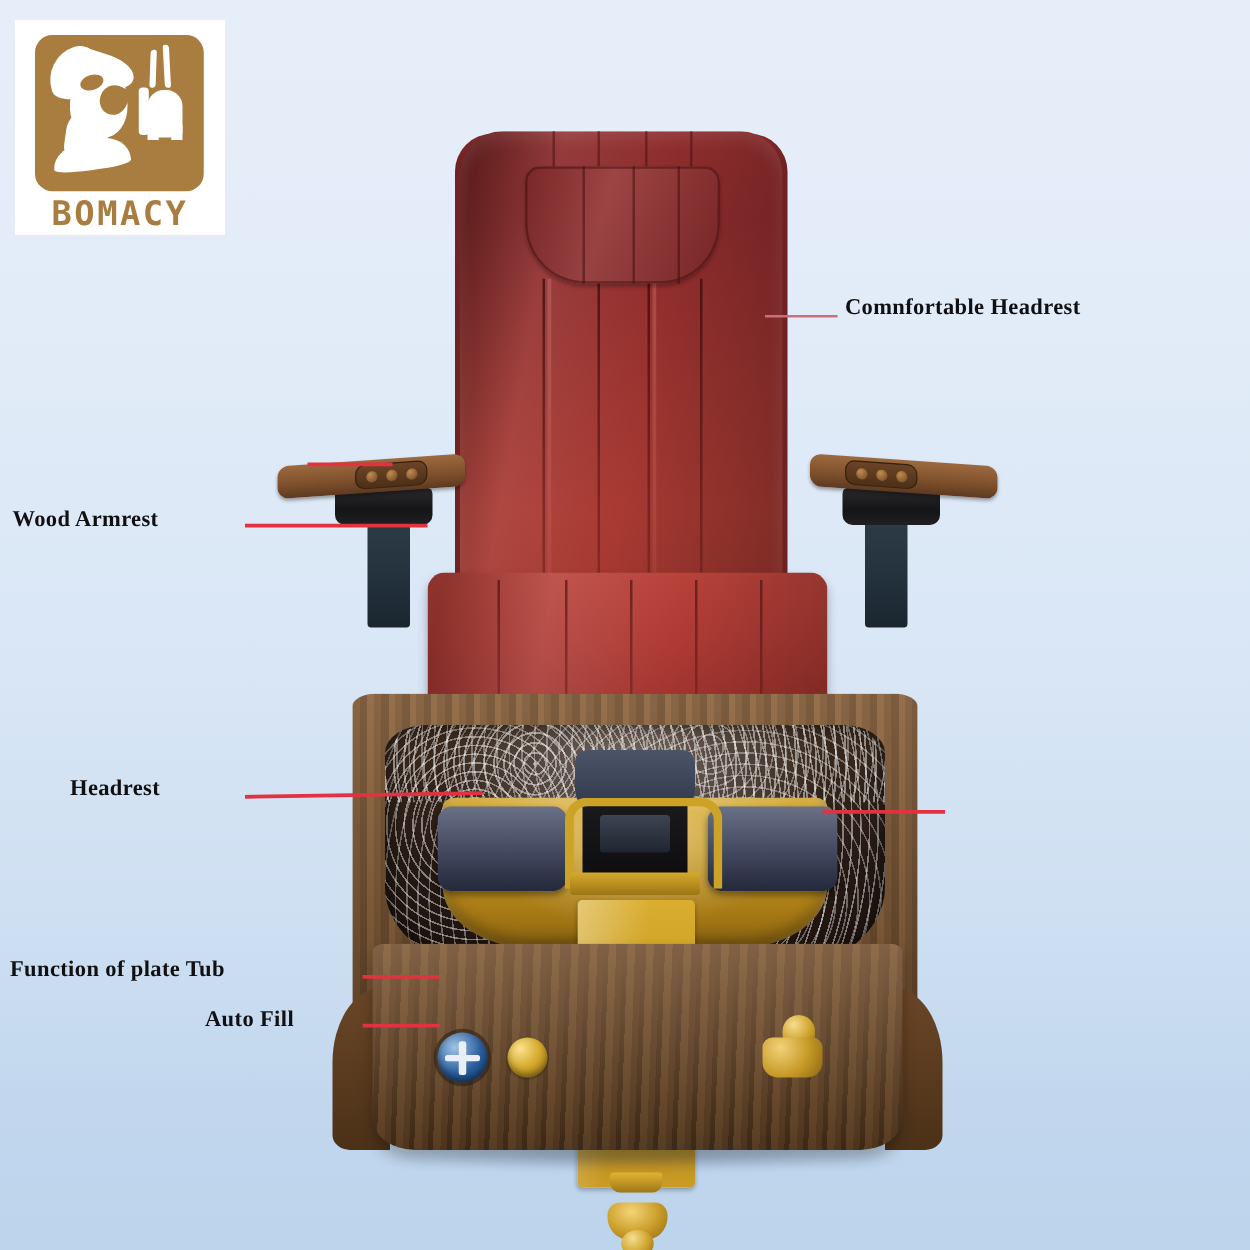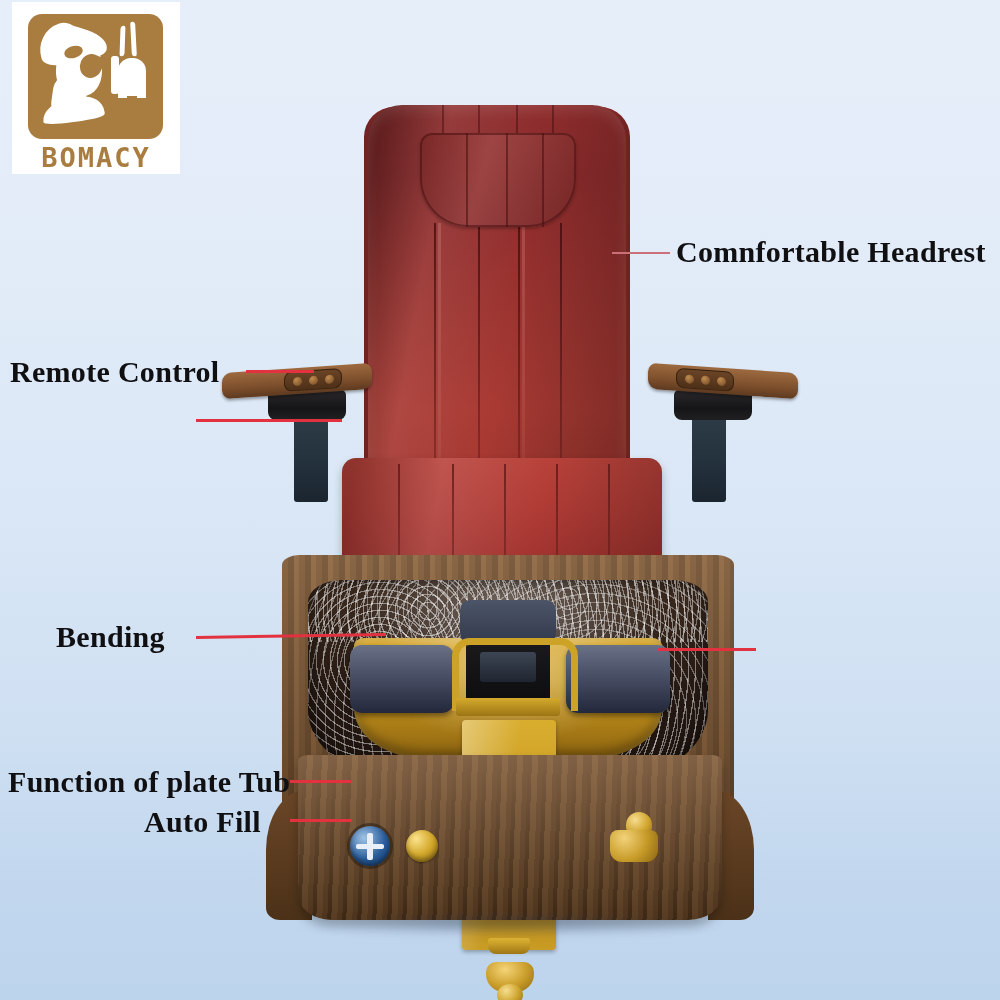--- a/index.html
+++ b/index.html
@@ -8,21 +8,21 @@
     font-family:"Liberation Serif", serif;
     background:#e9f0fa;
   }
   #stage{
     position:relative;width:1000px;height:1000px;
     background:linear-gradient(180deg,#e6eef9 0%,#e2ecf8 25%,#dae7f6 50%,#cfe0f2 72%,#c2d7ee 88%,#bcd4ec 100%);
     overflow:hidden;
   }
   
   #logo-card{
-    position:absolute;left:12px;top:2px;width:168px;height:172px;
+    position:absolute;left:12px;top:16px;width:168px;height:172px;
     background:#ffffff;
   }
   #logo-mark{
     position:absolute;left:16px;top:12px;width:135px;height:125px;
     background:#a97c3f;border-radius:14px;overflow:hidden;
   }
   .lady{position:absolute;}
   
   .hair1{left:10px;top:10px;width:46px;height:40px;background:#fff;
     border-radius:60% 40% 52% 46%/70% 58% 42% 30%;transform:rotate(-18deg);}
@@ -54,21 +54,21 @@
   
   #title{
     position:absolute;left:0;top:16px;width:1000px;text-align:center;
     font-family:"Liberation Serif", serif;font-weight:bold;font-size:46px;
     color:#2222dd;letter-spacing:1px;
   }
   
   .callout{
     position:absolute;white-space:nowrap;
     font-family:"Liberation Serif", serif;font-weight:bold;
-    color:#100f12;font-size:30px;letter-spacing:.3px;
+    color:#100f12;font-size:18px;letter-spacing:.3px;
   }
   .lead{position:absolute;height:0;border-top:3px solid #e2323f;}
   .lead.soft{border-top:2px solid #cb6f79;}
 
   
   #chair{position:absolute;left:250px;top:100px;width:520px;height:830px;}
 
   
   .back-wrap{position:absolute;left:118px;top:5px;width:258px;height:390px;}
   .back-main{
@@ -412,27 +412,27 @@
     <div class="foot-cap"></div>
     <div class="foot-cap2"></div>
     <div class="shadow"></div>
   </div>
 
   <div class="lead soft" style="left:612px;top:252px;width:58px;"></div>
   <div class="callout" style="left:676px;top:235px;">Comnfortable Headrest</div>
 
   <div class="lead" style="left:658px;top:648px;width:98px;"></div>
 
-  <div class="callout" style="left:10px;top:355px;">Remote Control</div>
   <div class="lead" style="left:246px;top:370px;width:68px;"></div>
 
+  <div class="callout" style="left:10px;top:405px;">Wood Armrest</div>
   <div class="lead" style="left:196px;top:419px;width:146px;"></div>
 
-  <div class="callout" style="left:56px;top:620px;">Bending</div>
+  <div class="callout" style="left:56px;top:620px;">Headrest</div>
   <div class="lead" style="left:196px;top:636px;width:190px;transform:rotate(-0.9deg);transform-origin:left center;"></div>
 
   <div class="callout" style="left:8px;top:765px;">Function of plate Tub</div>
   <div class="lead" style="left:290px;top:780px;width:62px;"></div>
 
-  <div class="callout" style="left:144px;top:805px;">Auto Fill</div>
+  <div class="callout" style="left:164px;top:805px;">Auto Fill</div>
   <div class="lead" style="left:290px;top:819px;width:62px;"></div>
 
 </div>
 
 </body></html>

